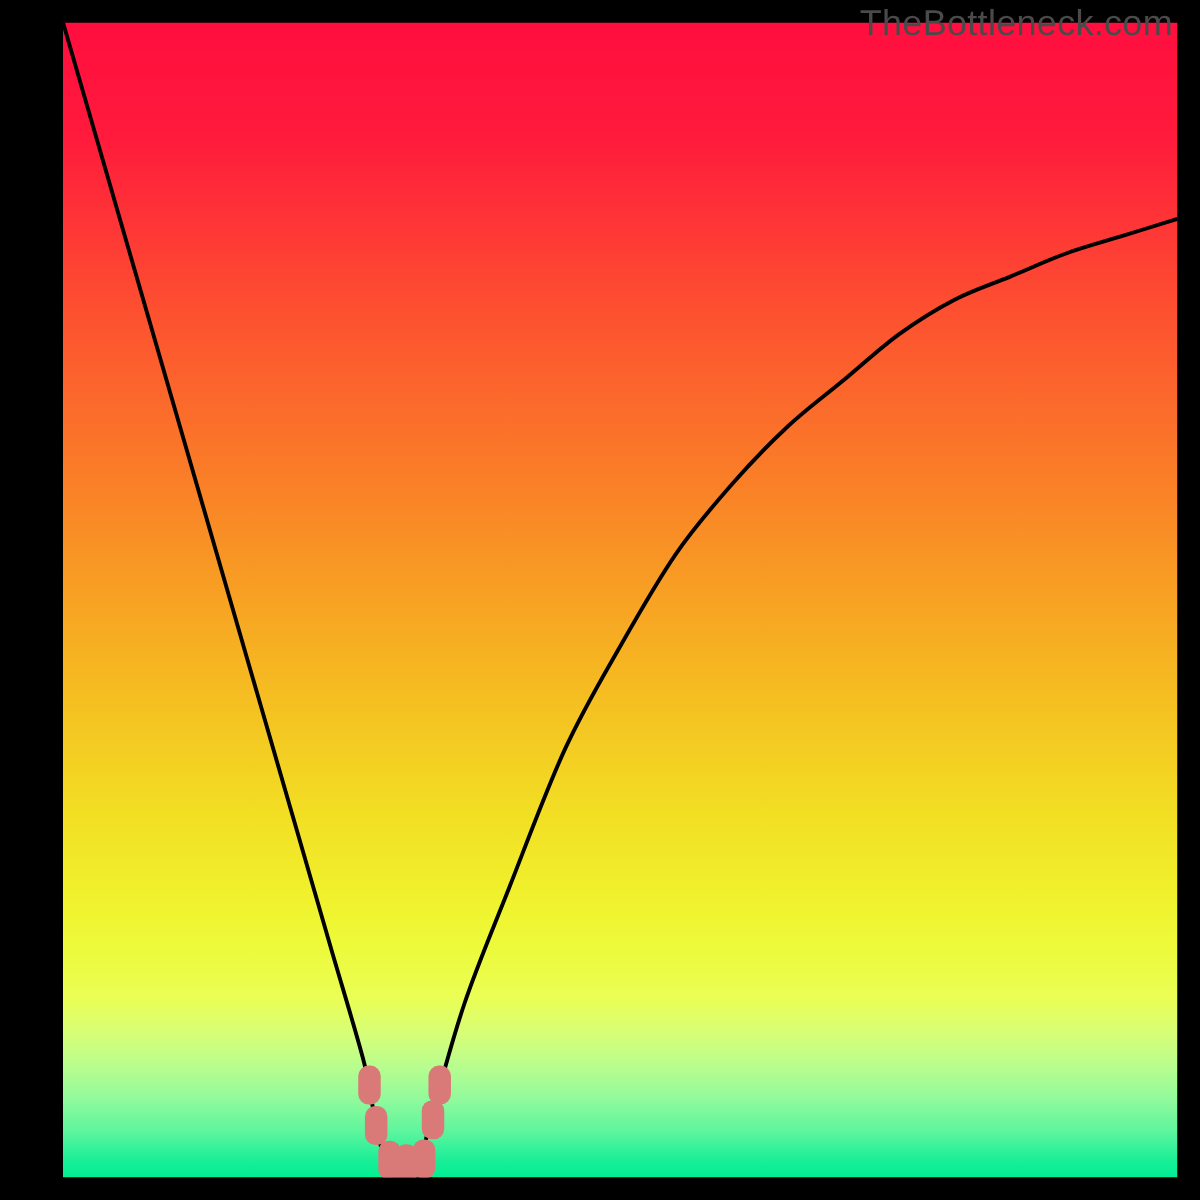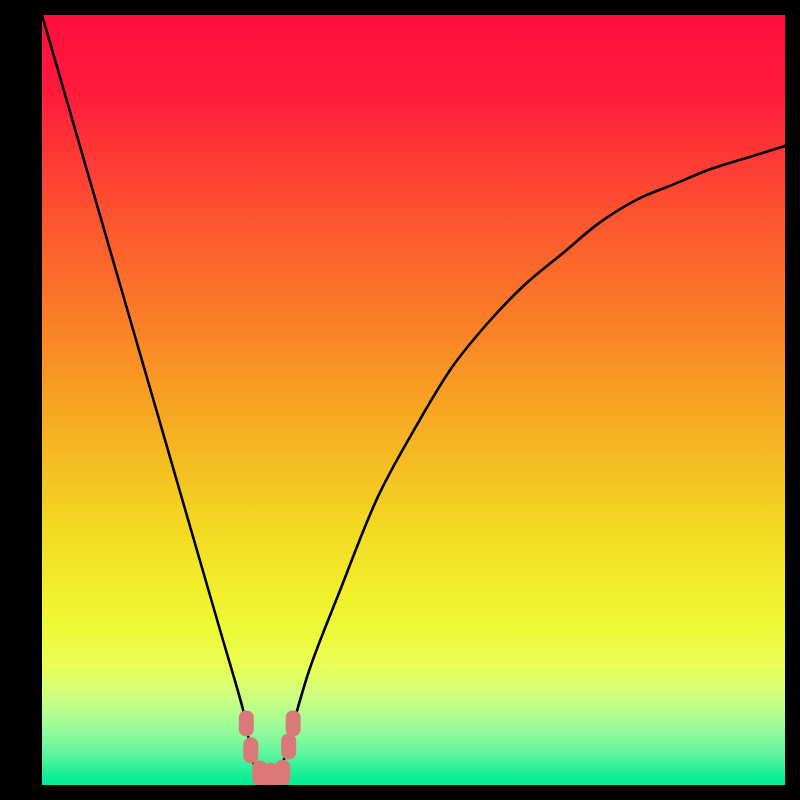--- a/index.html
+++ b/index.html
@@ -88,14 +88,15 @@
           <rect x="210.19899999999998" y="745.45" width="15" height="26" rx="7" ry="7" fill="#d97a79"></rect>
           <rect x="221.344" y="747.76" width="15" height="26" rx="7" ry="7" fill="#d97a79"></rect>
           <rect x="233.232" y="744.68" width="15" height="26" rx="7" ry="7" fill="#d97a79"></rect>
           <rect x="239.17600000000002" y="718.5" width="15" height="26" rx="7" ry="7" fill="#d97a79"></rect>
           <rect x="243.634" y="695.4" width="15" height="26" rx="7" ry="7" fill="#d97a79"></rect>
         </g>
     </svg>
 
   </div>
 
+  <div class="watermark">TheBottleneck.com</div>
 
 </div>
 
 </body></html>

